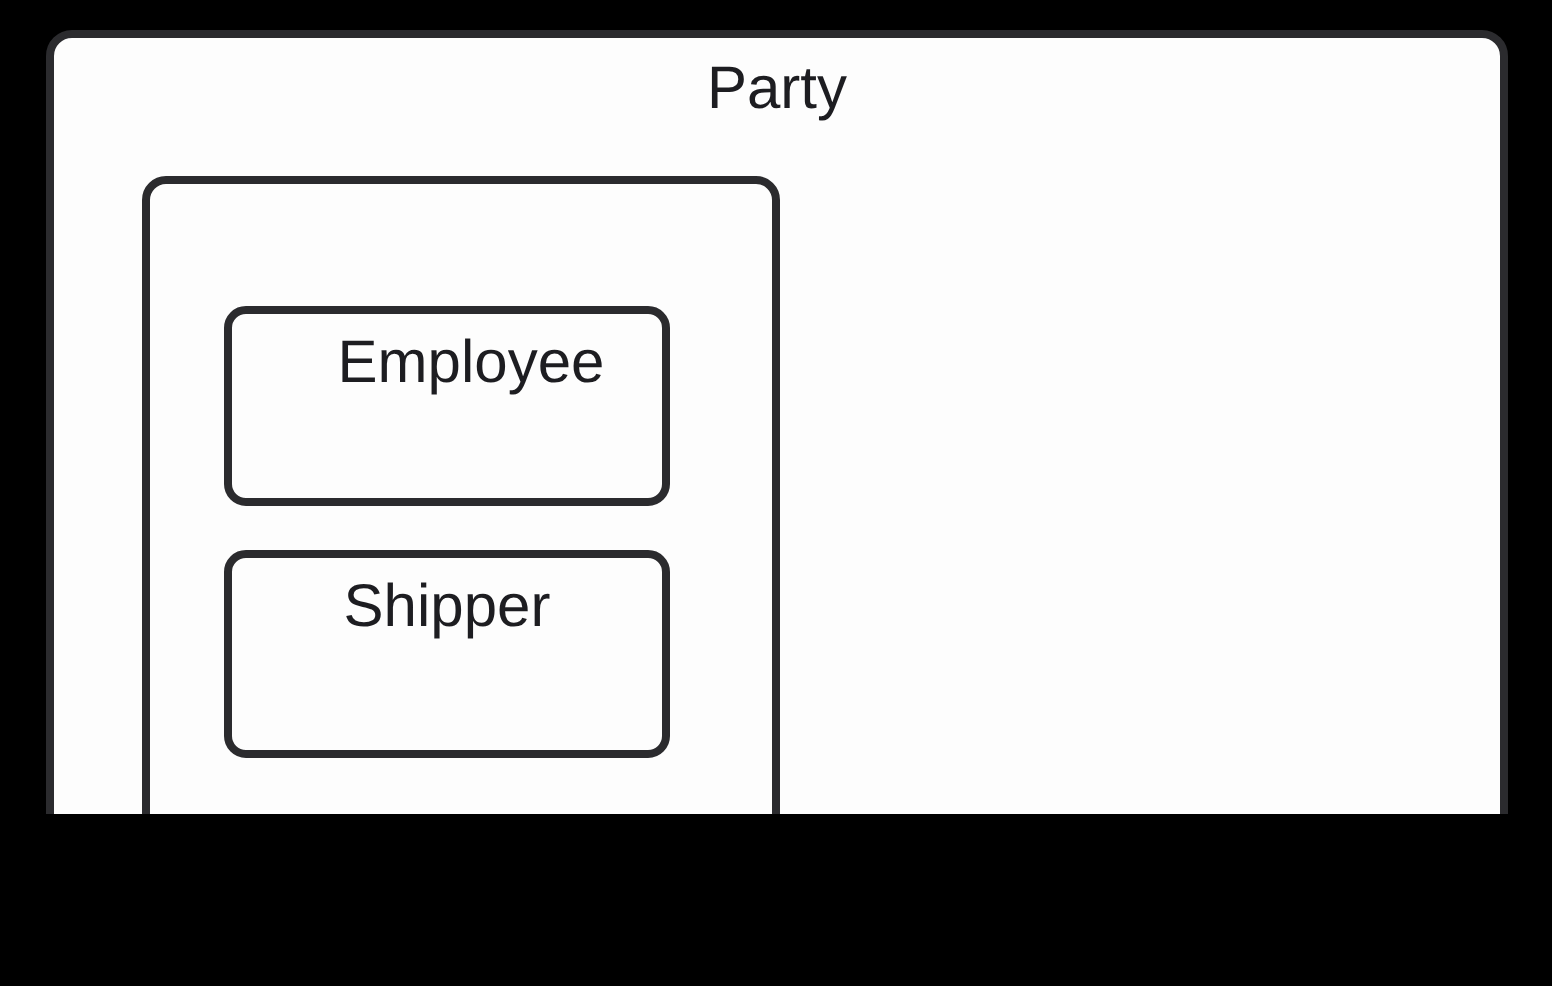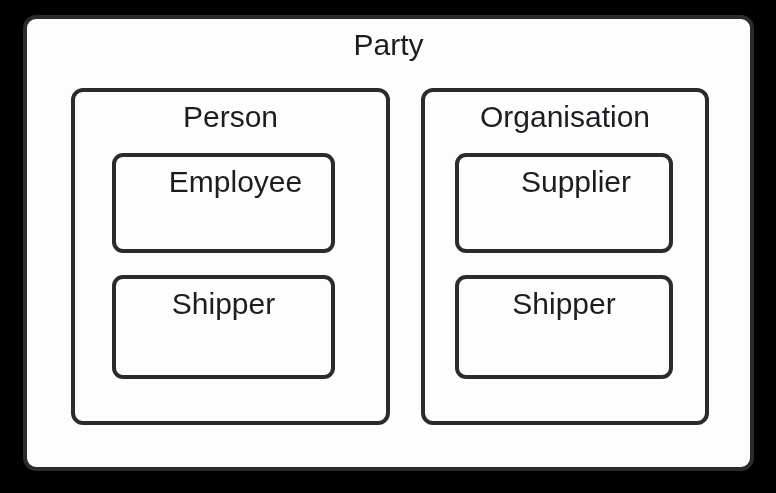--- a/index.html
+++ b/index.html
@@ -3,21 +3,21 @@
 <meta charset="utf-8">
 <style>
   html, body {
     margin: 0;
     padding: 0;
     background: #000;
   }
   .canvas {
     position: relative;
     width: 776px;
-    height: 493px;
+    height: 407px;
     background: var(--bg, #000000);
     font-family: "Liberation Sans", sans-serif;
     overflow: hidden;
     text-decoration: underline;
   }
   .shape {
     position: absolute;
     box-sizing: border-box;
     background: var(--fill, #fdfdfd);
     border: 4px solid var(--border, #2b2b2e);
@@ -63,36 +63,24 @@
   .outer > .label { padding-top: 9px; }
 </style>
 </head>
 <body>
 
 <div class="canvas" style="--bg: #000000; --fill: #fdfdfd; --border: #2b2b2e; --text: #1d1d21;">
   <div class="shape outer">
     <div class="label">Party</div>
 
     <div class="shape group group-person">
-      <div class="label">Person</div>
 
       <div class="shape leaf leaf-top">
         <div class="label">Employee</div>
       </div>
 
       <div class="shape leaf leaf-bottom">
         <div class="label">Shipper</div>
       </div>
     </div>
 
-    <div class="shape group group-org">
-      <div class="label">Organisation</div>
-
-      <div class="shape leaf leaf-top">
-        <div class="label">Supplier</div>
-      </div>
-
-      <div class="shape leaf leaf-bottom">
-        <div class="label">Shipper</div>
-      </div>
-    </div>
   </div>
 </div>
 
 </body></html>

